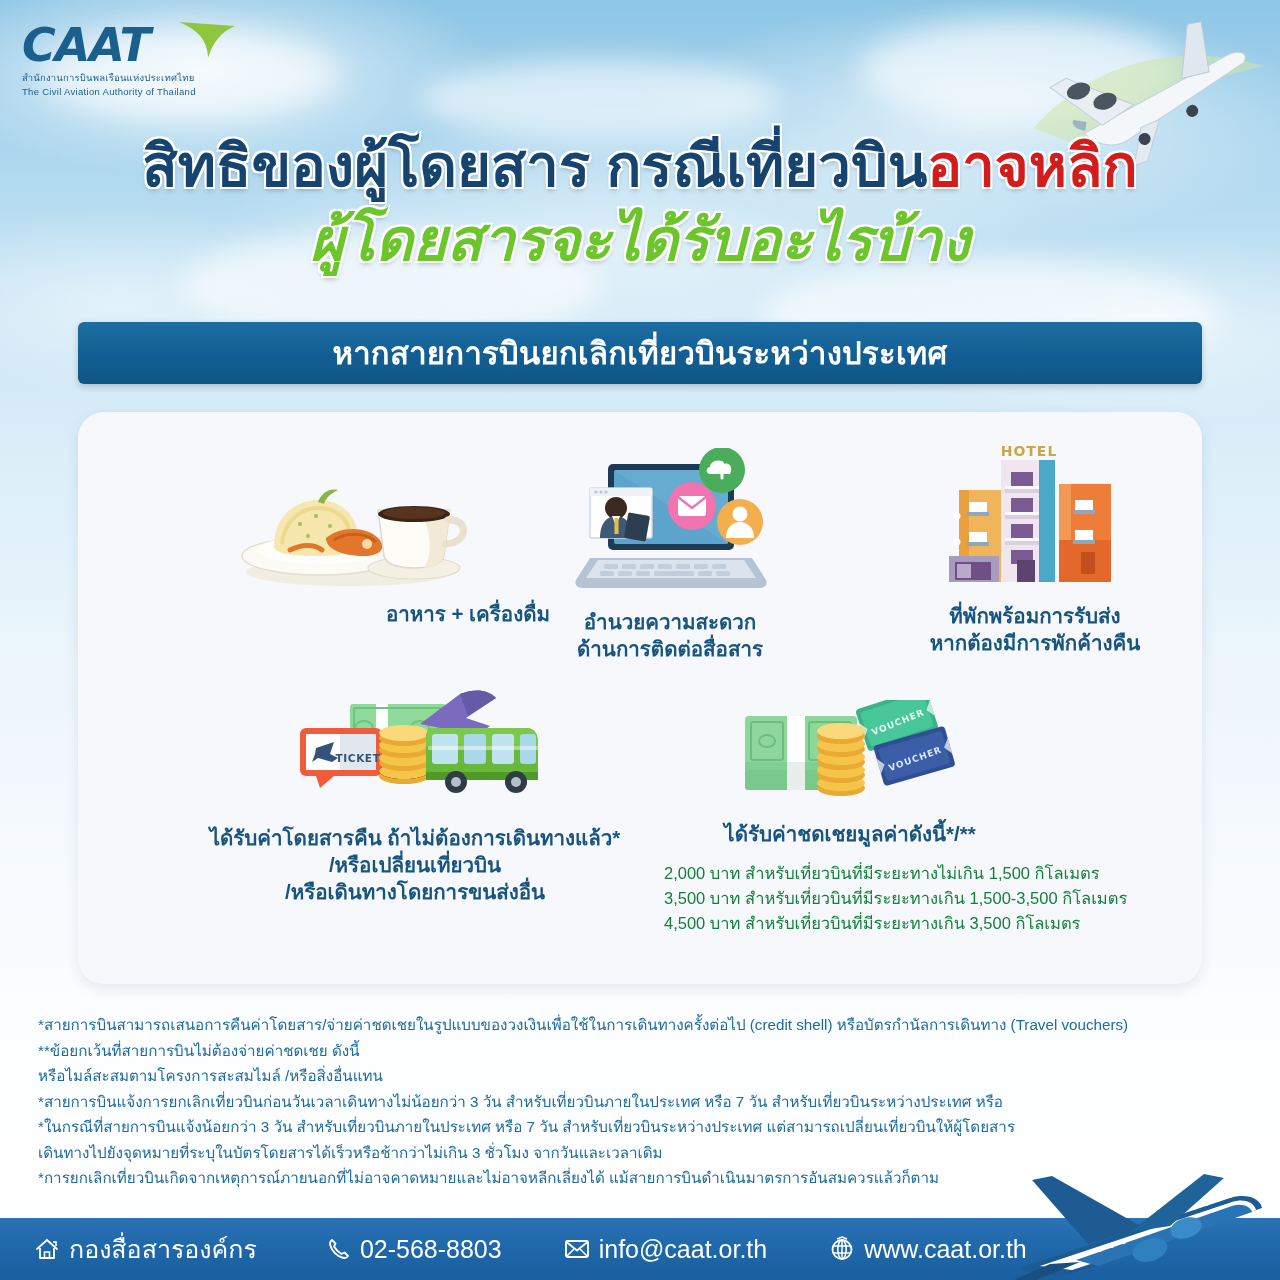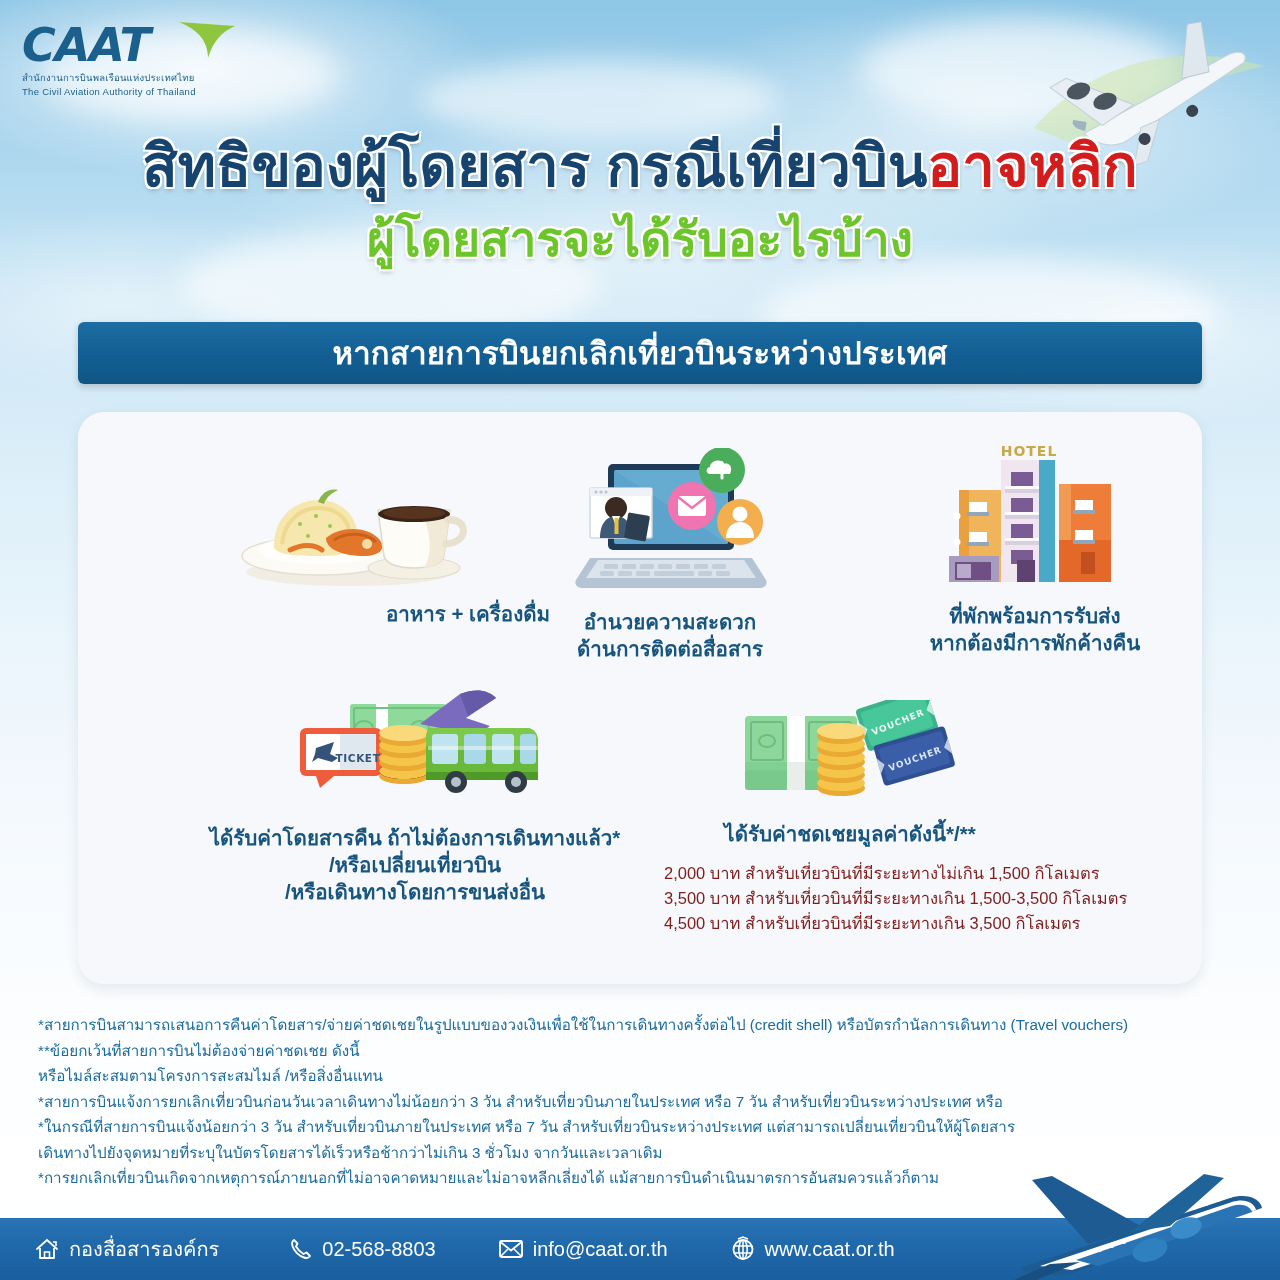--- a/index.html
+++ b/index.html
@@ -64,25 +64,26 @@
   .title-block { position:absolute; left:0; top:130px; width:1280px; text-align:center; }
   .title-line1 {
     font-size:58px; font-weight:bold; line-height:72px;
     color:#16446e;
     text-shadow: -2px -2px 0 #fff, 2px -2px 0 #fff, -2px 2px 0 #fff, 2px 2px 0 #fff,
                  0 3px 5px rgba(0,0,0,.25);
     white-space:nowrap;
   }
   .title-line1 .red { color:#d31d1d; }
   .title-line2 {
-    font-size:48px; font-weight:bold; line-height:76px;
+    font-size:58px; font-weight:bold; line-height:76px;
     color:#6dc52c;
     text-shadow: -2px -2px 0 #fff, 2px -2px 0 #fff, -2px 2px 0 #fff, 2px 2px 0 #fff,
                  0 3px 5px rgba(0,0,0,.25);
     white-space:nowrap;
+    font-style:italic;
   }
 
   
   .banner {
     position:absolute; left:78px; top:322px; width:1124px; height:62px;
     background:linear-gradient(180deg,#1d6ea3 0%,#125e93 55%,#0f5684 100%);
     border-radius:6px;
     display:flex; align-items:center; justify-content:center;
     box-shadow:0 3px 7px rgba(0,0,0,.18);
   }
@@ -107,40 +108,40 @@
   }
 
   .item-food { left:150px;  top:460px; width:400px;text-align:right; }
   .item-comm { left:500px;  top:448px; width:340px; }
   .item-hotel{ left:870px;  top:440px; width:330px; }
   .item-refund { left:180px; top:688px; width:470px; }
   .item-compensation { left:640px; top:700px; width:420px; }
 
   .comp-list {
     margin-top:14px; text-align:left; padding-left:24px;
-    color:#7f1d1d; font-size:16.5px; line-height:25px; white-space:nowrap;
+    color:#15803d; font-size:16.5px; line-height:25px; white-space:nowrap;
   }
 
   
   .notes {
     position:absolute; left:38px; top:1012px; width:1200px;
     color:#1b6b9e; font-size:15.2px; line-height:25.5px;
   }
   .notes p { white-space:nowrap; }
 
   
   .footer {
     position:absolute; left:0; bottom:0; width:1280px; height:62px;
     background:linear-gradient(180deg,#2a74b5 0%,#2069ab 40%,#1a5f9e 100%);
     display:flex; align-items:center;
   }
   .footer-plane { position:absolute; right:0; bottom:0; }
   .footer-item {
     display:flex; align-items:center; gap:9px;
-    color:#ffffff; font-size:20px; white-space:nowrap;
+    color:#ffffff; font-size:25px; white-space:nowrap;
     position:relative; z-index:3;
   }
   .fi-1 { margin-left:34px; }
   .fi-2 { margin-left:70px; }
   .fi-3 { margin-left:62px; }
   .fi-4 { margin-left:62px; }
   .fic { display:inline-flex; align-items:center; }
 </style>
 </head>
 <body>

